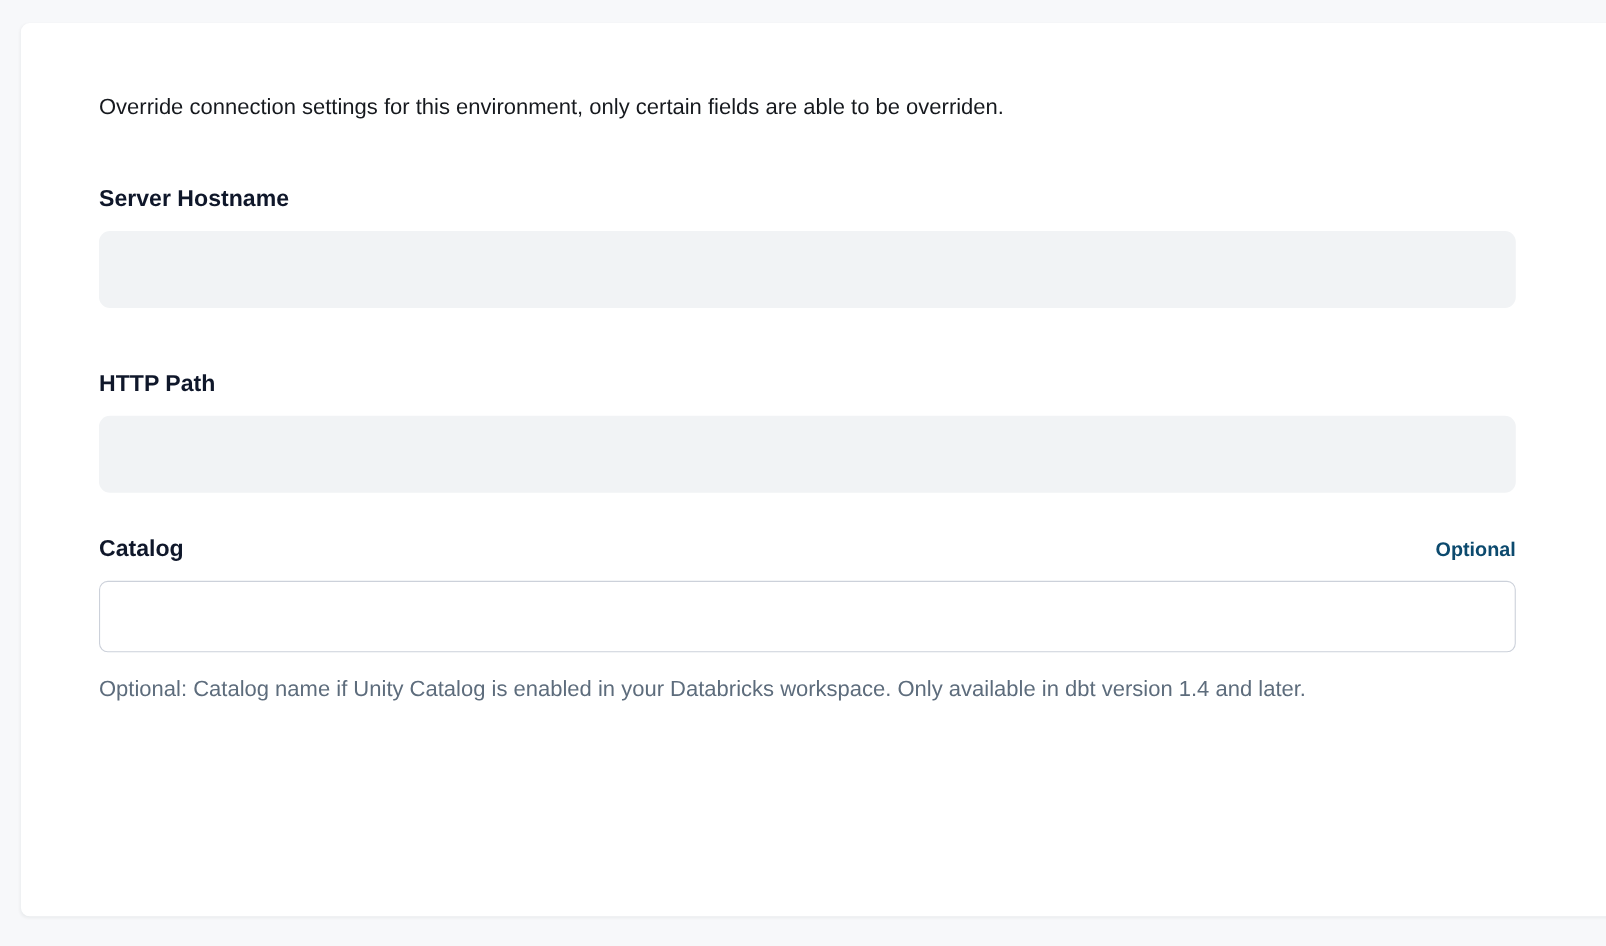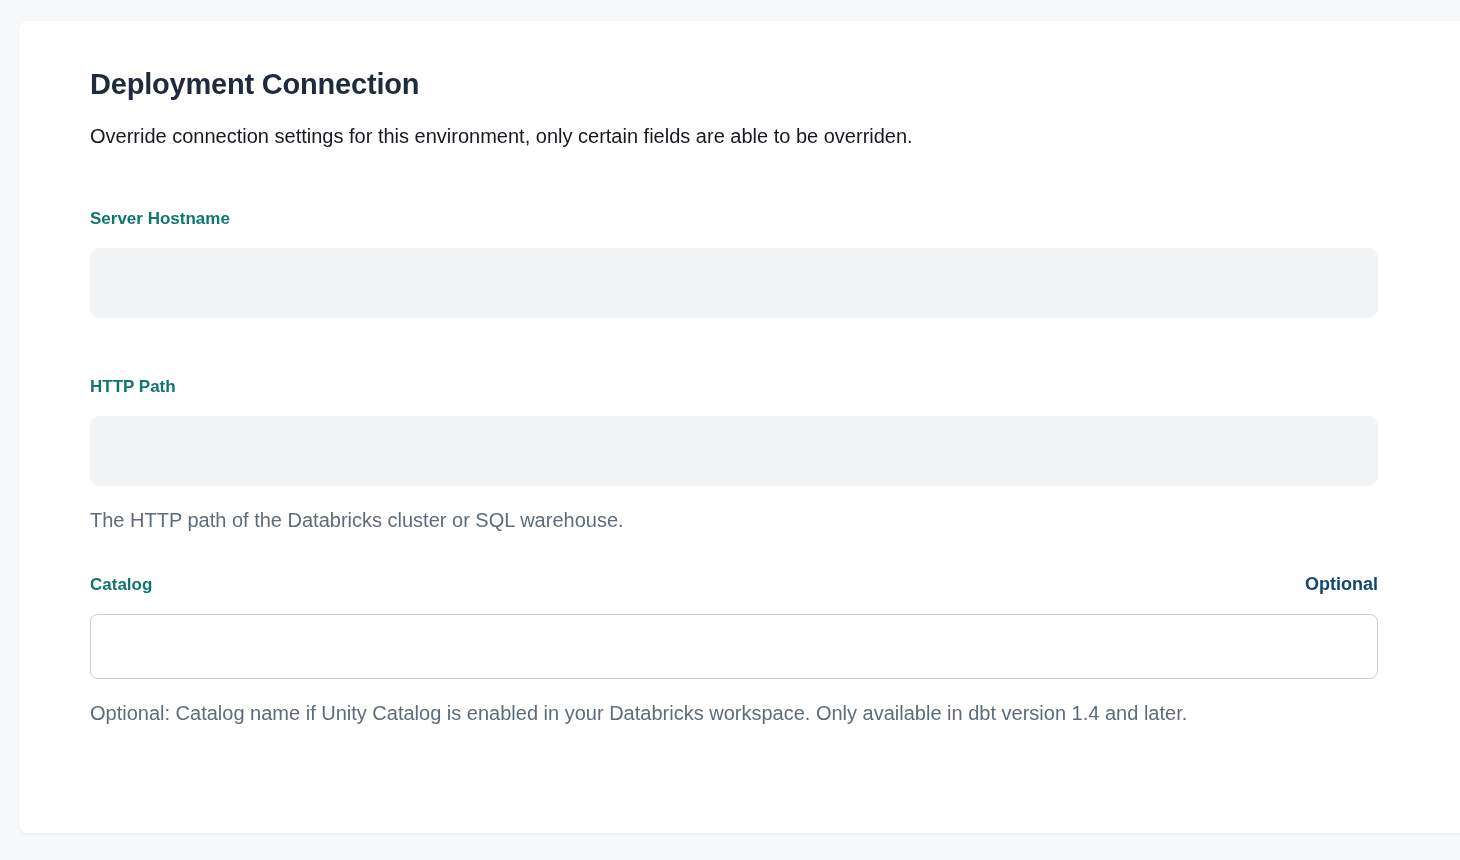--- a/index.html
+++ b/index.html
@@ -39,23 +39,23 @@
     line-height: 27px;
   }
   .field-group { margin-top: 58px; width: 1288px; }
   .field-group.catalog { margin-top: 40px; }
   .label-row {
     display: flex;
     justify-content: space-between;
     align-items: baseline;
   }
   .field-label {
-    font-size: 17px;
+    font-size: 21px;
     font-weight: 700;
-    color: #0f766e;
+    color: #0f172a;
     line-height: 22px;
     text-align: center;
   }
   .optional-badge {
     font-size: 18px;
     font-weight: 600;
     color: #0c4a6e;
     line-height: 22px;
   }
   .text-input {
@@ -88,37 +88,35 @@
     color: #5d6c7c;
     line-height: 26px;
   }
 </style>
 </head>
 <body>
 
 <div class="card">
   <div class="content">
 
-    <h1 class="page-title">Deployment Connection</h1>
 
     <p class="page-subtitle">Override connection settings for this environment, only certain fields are able to be overriden.</p>
 
     <div class="field-group">
       <div class="label-row">
         <label class="field-label">Server Hostname</label>
       </div>
       <input type="text" class="text-input disabled" disabled="" value="" style="">
     </div>
 
     <div class="field-group">
       <div class="label-row">
         <label class="field-label">HTTP Path</label>
       </div>
       <input type="text" class="text-input disabled" disabled="" value="" style="">
-      <p class="help-text">The HTTP path of the Databricks cluster or SQL warehouse.</p>
     </div>
 
     <div class="field-group catalog">
       <div class="label-row">
         <label class="field-label">Catalog</label>
         <span class="optional-badge">Optional</span>
       </div>
       <input type="text" class="text-input enabled" value="" style="">
       <p class="help-text">Optional: Catalog name if Unity Catalog is enabled in your Databricks workspace. Only available in dbt version 1.4 and later.</p>
     </div>

